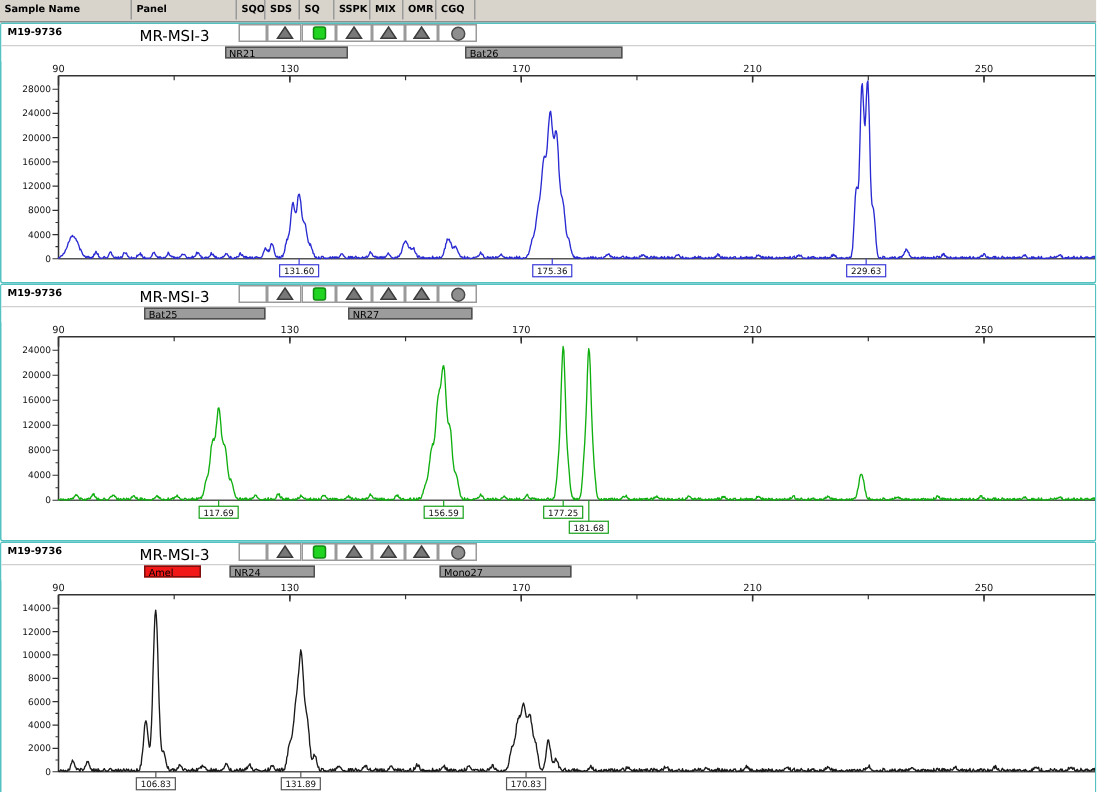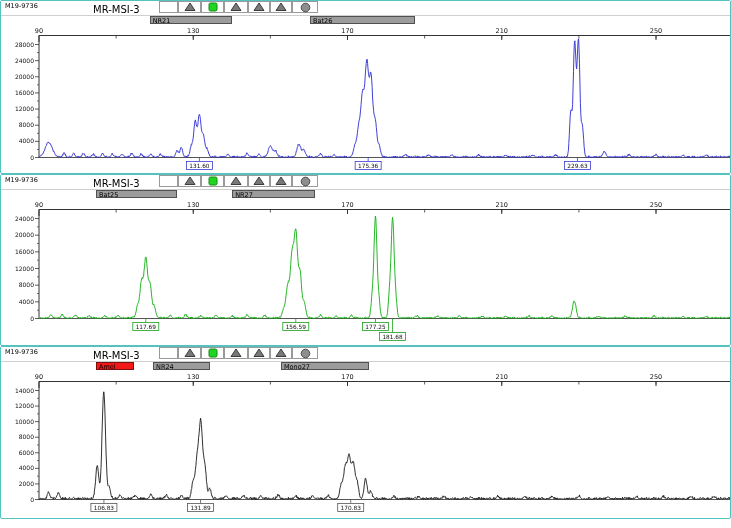--- a/index.html
+++ b/index.html
@@ -5,38 +5,49 @@
   html,body{margin:0;padding:0;background:#fff;}
   .screen{position:relative;width:731px;height:528px;background:#fff;overflow:hidden;
           font-family:"DejaVu Sans","Liberation Sans",sans-serif;-webkit-font-smoothing:none;}
   
   .hdr{position:relative;height:14px;background:#d8d4cc;border-bottom:1px solid #8f8f8f;}
   .hdr-cell{position:absolute;top:0;height:13px;line-height:13px;font-size:6.5px;font-weight:bold;
             color:#000;padding-left:3px;border-right:1px solid #9a9a9a;box-sizing:border-box;overflow:hidden;}
   
   .group{position:relative;border:1px solid #55c2c2;border-radius:2px;box-sizing:content-box;background:#fff;}
   .srow{position:relative;height:14px;background:#fff;border-bottom:1px solid #cfcfcf;}
-  .sname{position:absolute;left:4px;top:1px;font-size:6.5px;color:#000;}
+  .sname{position:absolute;left:4px;top:1px;font-size:6.5px;color:#000;font-weight:bold;}
   .spanel{position:absolute;left:92px;top:3px;font-size:10px;color:#000;}
   .fcell{position:absolute;top:0;height:12px;background:#fff;border:1px solid #9a9a9a;box-sizing:border-box;
          display:flex;align-items:center;justify-content:center;}
   .mrow{position:relative;height:10px;background:#fff;}
   .mbar{position:absolute;top:0;height:8px;line-height:8px;font-size:6.5px;font-weight:normal;color:#000;
         padding-left:2px;box-sizing:border-box;overflow:visible;white-space:nowrap;}
   .mbar.gray{background:#9c9c9c;border:1px solid #505050;}
   .mbar.red{background:#f21818;border:1px solid #7d0f0f;}
   svg{display:block;}
   .tick-label{font-size:6.5px;fill:#111;font-family:"DejaVu Sans","Liberation Sans",sans-serif;}
   .ylabel{font-size:6px;fill:#111;font-family:"DejaVu Sans","Liberation Sans",sans-serif;}
   .plabel{font-size:5.8px;fill:#111;font-family:"DejaVu Sans","Liberation Sans",sans-serif;}
 </style>
 </head>
 <body>
 
 <div class="screen">
+  <div class="hdr" id="hdr">
+      <div class="hdr-cell" style="left: 0px; width: 88px;">Sample Name</div>
+      <div class="hdr-cell" style="left: 88px; width: 70px;">Panel</div>
+      <div class="hdr-cell" style="left: 158px; width: 19px;">SQO</div>
+      <div class="hdr-cell" style="left: 177px; width: 23px;">SDS</div>
+      <div class="hdr-cell" style="left: 200px; width: 23px;">SQ</div>
+      <div class="hdr-cell" style="left: 223px; width: 24px;">SSPK</div>
+      <div class="hdr-cell" style="left: 247px; width: 22px;">MIX</div>
+      <div class="hdr-cell" style="left: 269px; width: 22px;">OMR</div>
+      <div class="hdr-cell" style="left: 291px; width: 26px;">CGQ</div>
+    </div>
   <div id="groups">
       <div class="group">
         <div class="srow">
           <span class="sname">M19-9736</span>
           <span class="spanel">MR-MSI-3</span>
           <div class="fcell" style="left: 158px; width: 19px;"></div>
           <div class="fcell" style="left: 177px; width: 23px;">
             <svg width="12" height="10">
               <polygon points="6,1 11,8.5 1,8.5" fill="#787878" stroke="#3c3c3c" stroke-width="1"></polygon>
             </svg>
@@ -257,21 +268,21 @@
           </div>
           <div class="fcell" style="left: 291px; width: 26px;">
             <svg width="11" height="11">
               <circle cx="5.5" cy="5.5" r="4.3" fill="#8e8e8e" stroke="#4a4a4a"></circle>
             </svg>
           </div>
         </div>
         <div class="mrow">
           <div class="mbar red" style="left: 95.1px; width: 37.8px;">Amel</div>
           <div class="mbar gray" style="left: 152.1px; width: 57px;">NR24</div>
-          <div class="mbar gray" style="left: 280px; width: 88.3px;">Mono27</div>
+          <div class="mbar gray" style="left: 292px; width: 88.3px;">Mono27</div>
         </div>
         <svg width="729" height="146">
           <text x="38" y="7" text-anchor="middle" class="tick-label">90</text>
           <text x="192.25" y="7" text-anchor="middle" class="tick-label">130</text>
           <text x="346.5" y="7" text-anchor="middle" class="tick-label">170</text>
           <text x="500.75" y="7" text-anchor="middle" class="tick-label">210</text>
           <text x="655" y="7" text-anchor="middle" class="tick-label">250</text>
           <line x1="38" y1="9.5" x2="729" y2="9.5" stroke="#333" stroke-width="1"></line>
           <line x1="38" y1="9.5" x2="38" y2="16" stroke="#333" stroke-width="1"></line>
           <line x1="192.25" y1="9.5" x2="192.25" y2="14" stroke="#333" stroke-width="1"></line>

